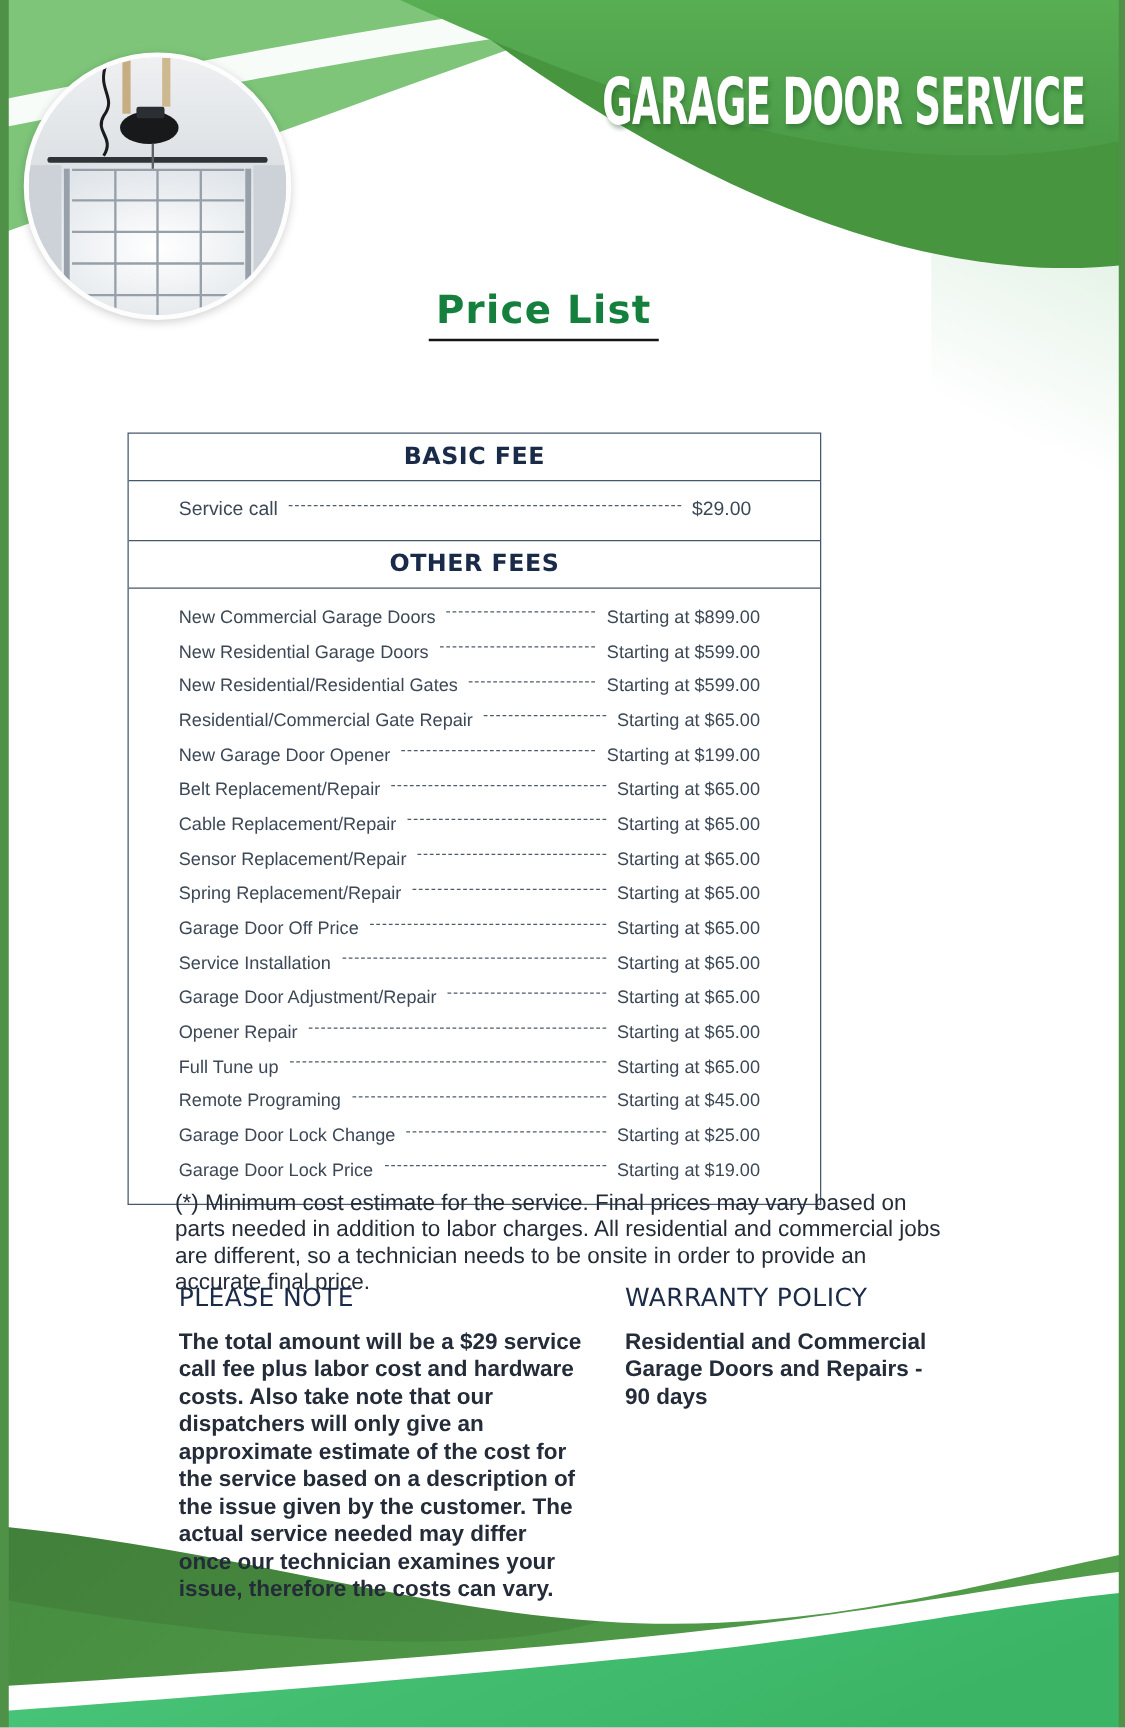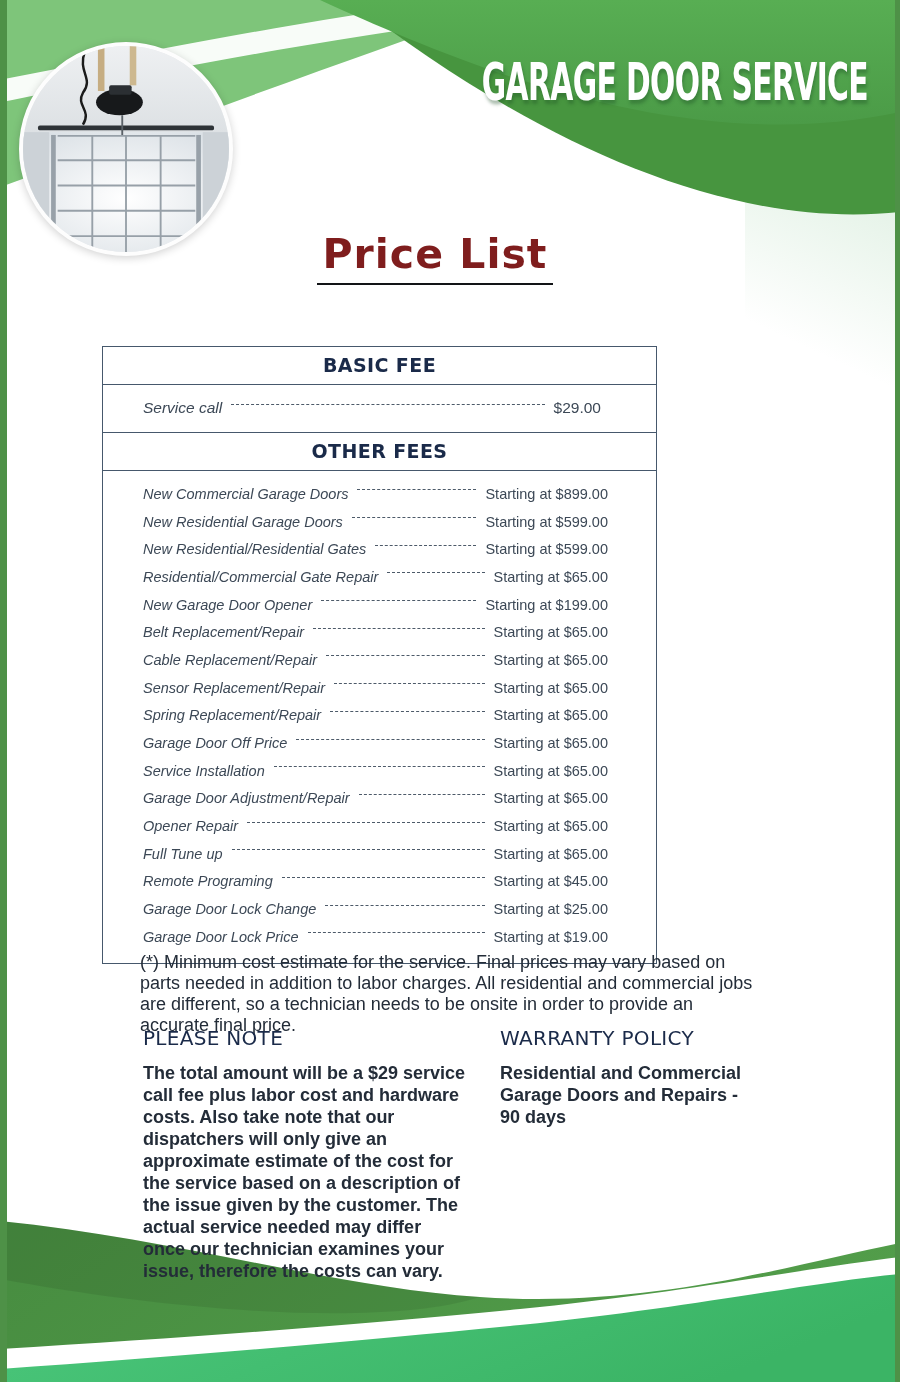--- a/index.html
+++ b/index.html
@@ -30,40 +30,40 @@
     border-radius:50%;border:4px solid #fdfdfd;box-sizing:border-box;overflow:hidden;
     box-shadow:0 2px 8px rgba(0,0,0,.18);background:#e8eaec;
   }
   .photo-circle svg{display:block;width:100%;height:100%;}
 
   
   .price-title-wrap{position:absolute;top:230px;left:0;width:100%;text-align:center;z-index:4;}
   .price-title{
     display:inline-block;position:relative;left:-15px;margin:0;
     font-family:"DejaVu Sans","Liberation Sans",sans-serif;
-    font-size:41px;font-weight:800;color:#7f1d1d;letter-spacing:1px;
+    font-size:31px;font-weight:800;color:#15803d;letter-spacing:1px;
     border-bottom:2.5px solid #121417;padding:0 6px 5px;
   }
 
   
   .price-table{
     position:absolute;left:102px;top:346px;width:555px;z-index:4;
     border:1px solid #46586c;background:#fff;box-sizing:border-box;
   }
   .table-head{
     text-align:center;font-weight:800;font-size:19px;color:#1a2a49;
     letter-spacing:.4px;padding:7px 0 8px;
     font-family:"DejaVu Sans","Liberation Sans",sans-serif;
   }
   .rule{border-top:1px solid #46586c;}
   .fee-row{display:flex;align-items:center;color:#3c4856;}
   .basic-row{padding:14px 55px 15px 40px;font-size:15.5px;}
   .fees-body{padding:9px 48px 12px 40px;}
   .fees-body .fee-row{height:27.7px;font-size:14.5px;}
-  .fee-label{white-space:nowrap;font-style:italic;}
+  .fee-label{white-space:nowrap;}
   .fee-leader{flex:1;border-bottom:1.6px dashed #4d5a69;margin:0 9px;position:relative;top:-4px;min-width:20px;}
   .fee-price{white-space:nowrap;}
 
   
   .footnote{
     position:absolute;left:140px;top:952px;width:616px;z-index:4;margin:0;
     font-size:18px;line-height:1.16;color:#232c38;
   }
   .col{position:absolute;z-index:4;}
   .col h3{

